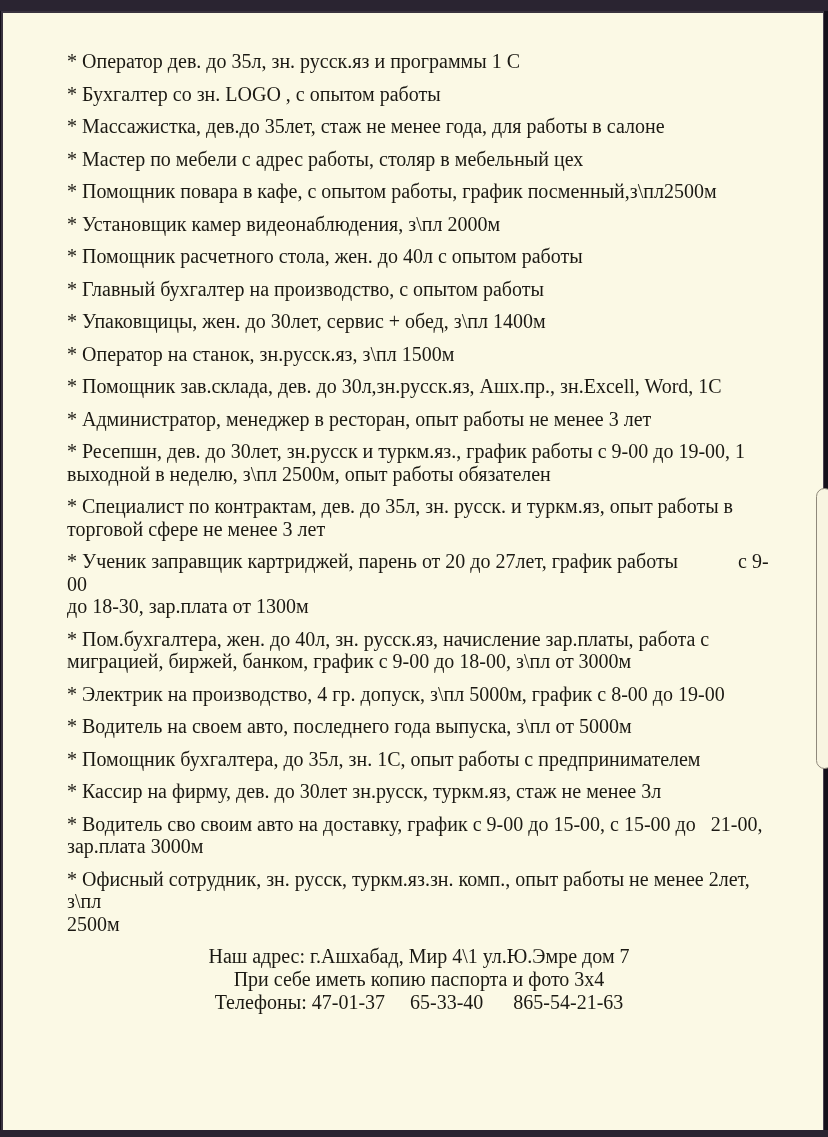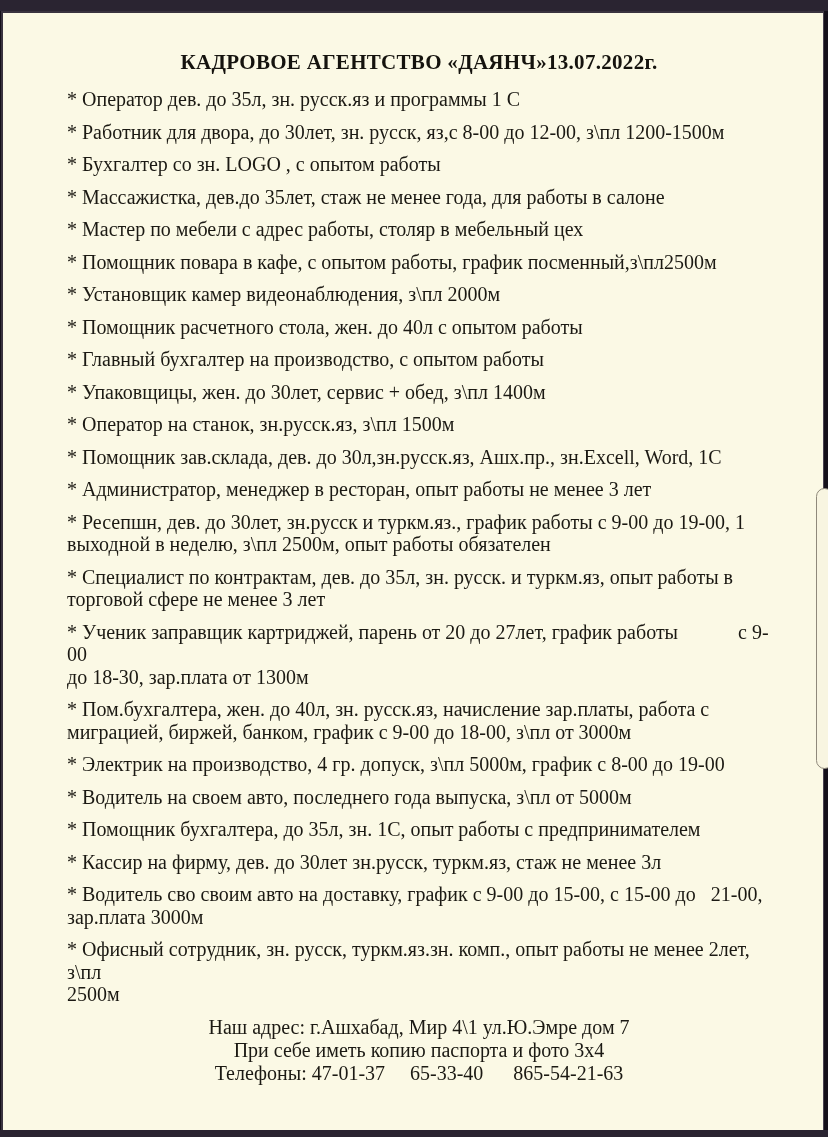--- a/index.html
+++ b/index.html
@@ -63,25 +63,23 @@
     border-radius: 9px;
     z-index: 4;
   }
 </style>
 </head>
 <body>
 
 <div class="top-bar"></div>
 
 <div class="paper">
-  <h1 class="doc-title">КАДРОВОЕ АГЕНТСТВО «ДАЯНЧ»13.07.2022г.</h1>
 
   <div class="listings">
       <p class="listing-item">* Оператор дев. до 35л, зн. русск.яз и программы 1 С</p>
-      <p class="listing-item">* Работник для двора, до 30лет, зн. русск, яз,с 8-00 до 12-00, з\пл 1200-1500м</p>
       <p class="listing-item">* Бухгалтер со зн. LOGO , с опытом работы</p>
       <p class="listing-item">* Массажистка, дев.до 35лет, стаж не менее года, для работы в салоне</p>
       <p class="listing-item">* Мастер по мебели с адрес работы, столяр в мебельный цех</p>
       <p class="listing-item">* Помощник повара в кафе, с опытом работы, график посменный,з\пл2500м</p>
       <p class="listing-item">* Установщик камер видеонаблюдения, з\пл 2000м</p>
       <p class="listing-item">* Помощник расчетного стола, жен. до 40л с опытом работы</p>
       <p class="listing-item">* Главный бухгалтер на производство, с опытом работы</p>
       <p class="listing-item">* Упаковщицы, жен. до 30лет, сервис + обед, з\пл 1400м</p>
       <p class="listing-item">* Оператор на станок, зн.русск.яз, з\пл 1500м</p>
       <p class="listing-item">* Помощник зав.склада, дев. до 30л,зн.русск.яз, Ашх.пр., зн.Excell, Word, 1С</p>

